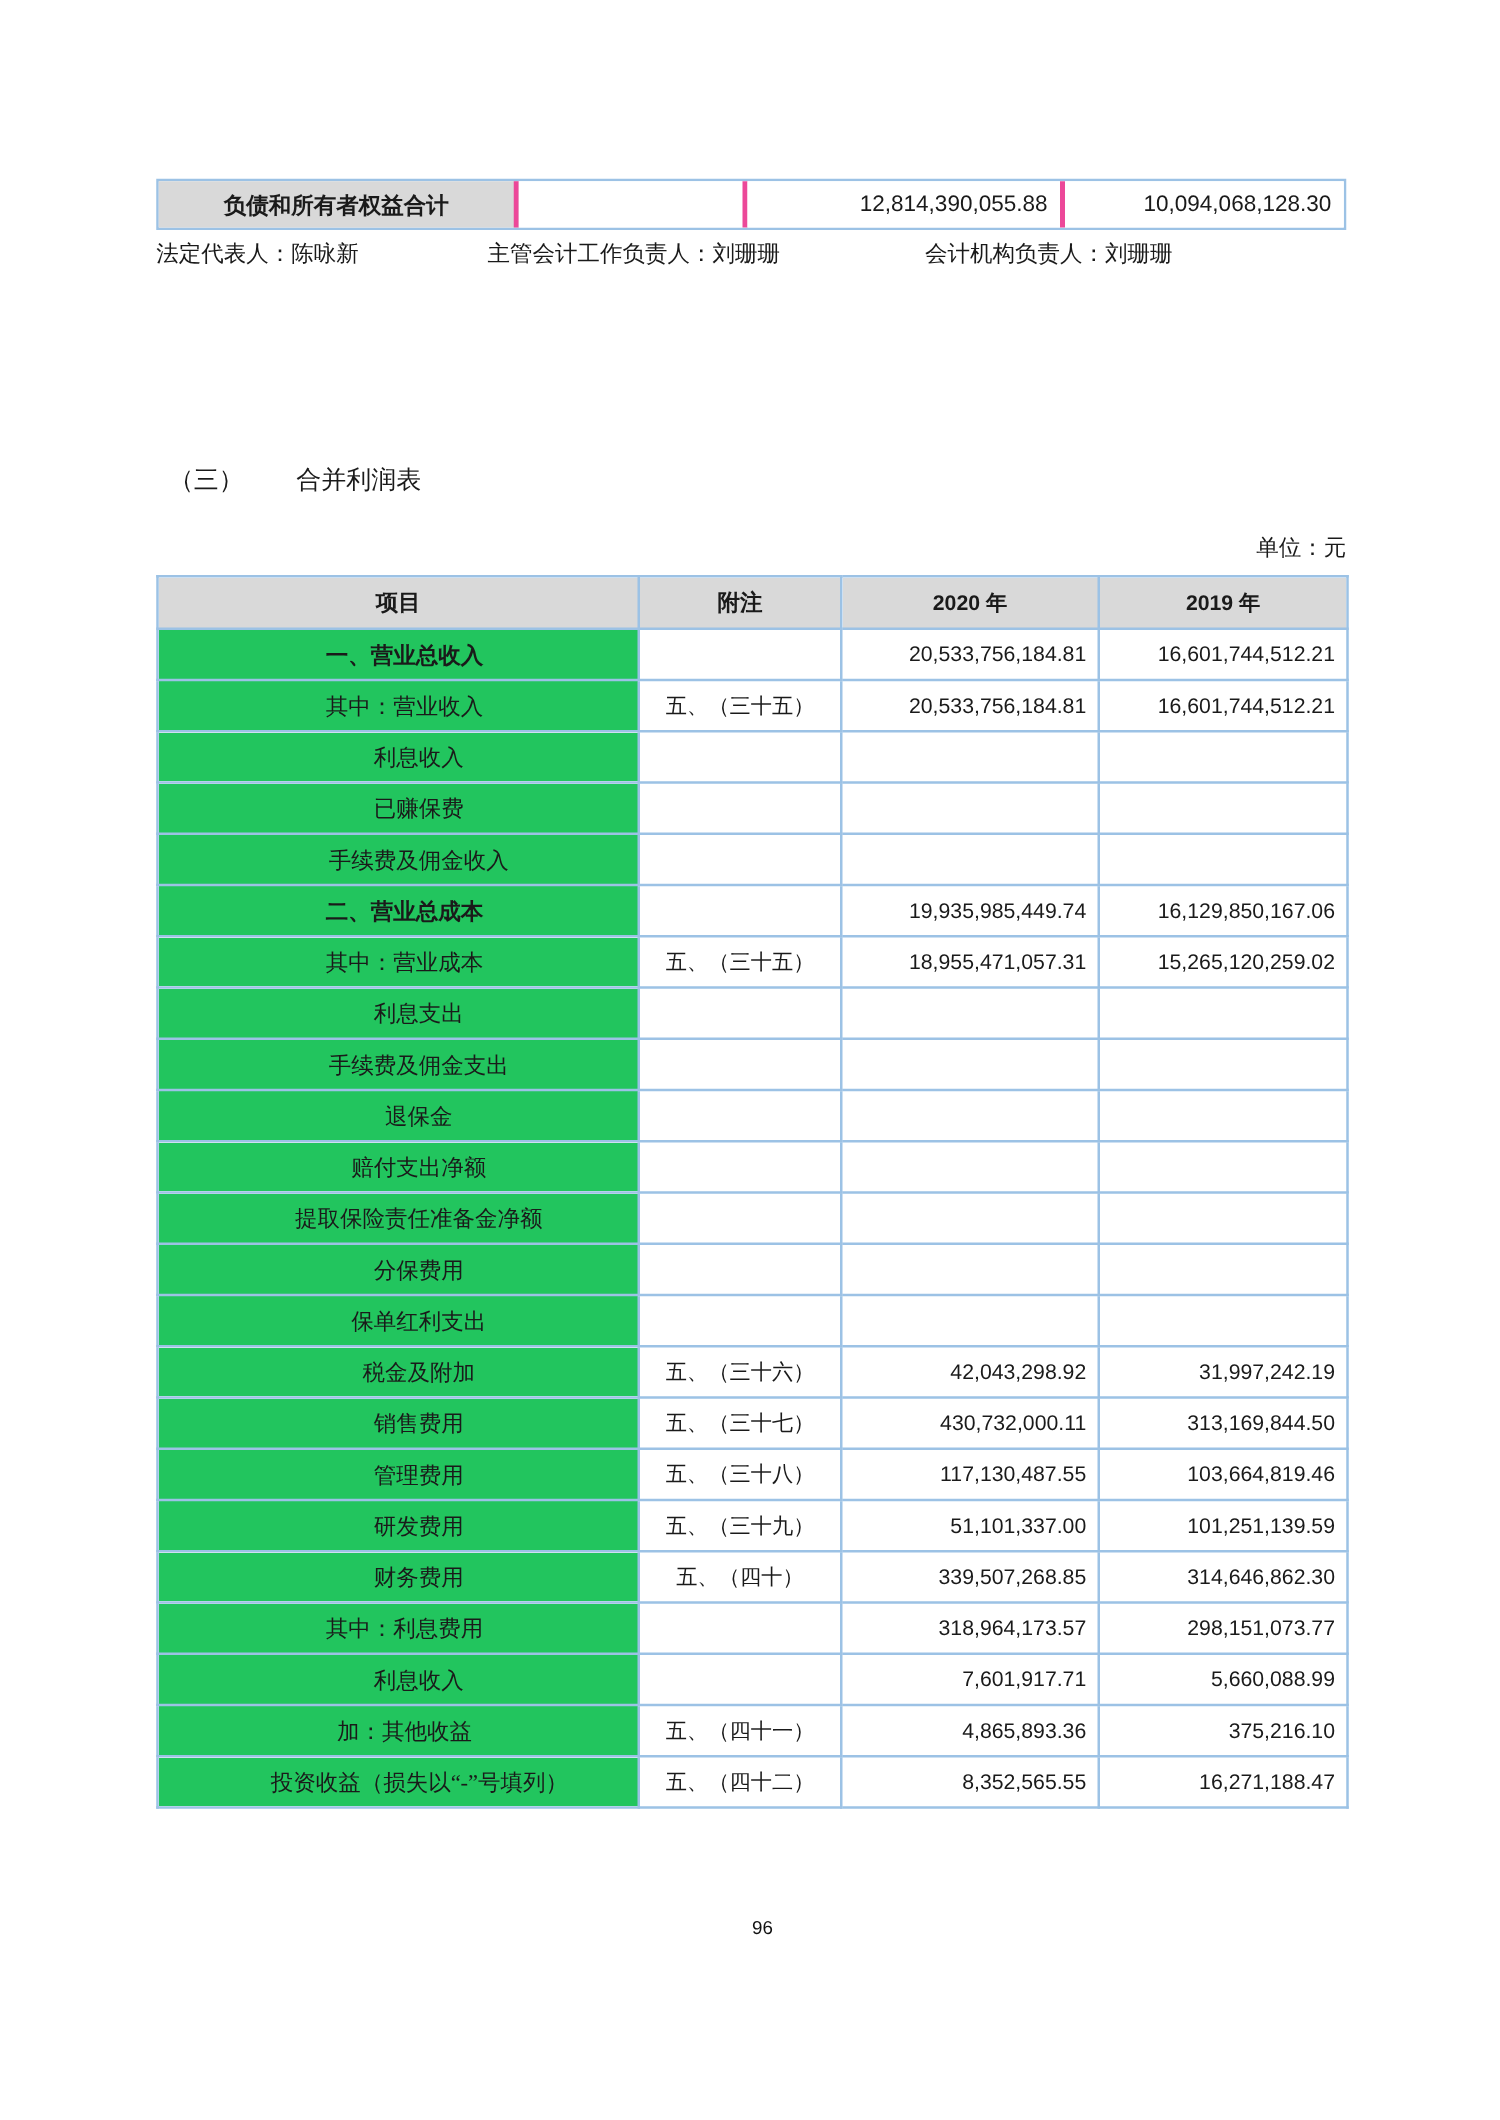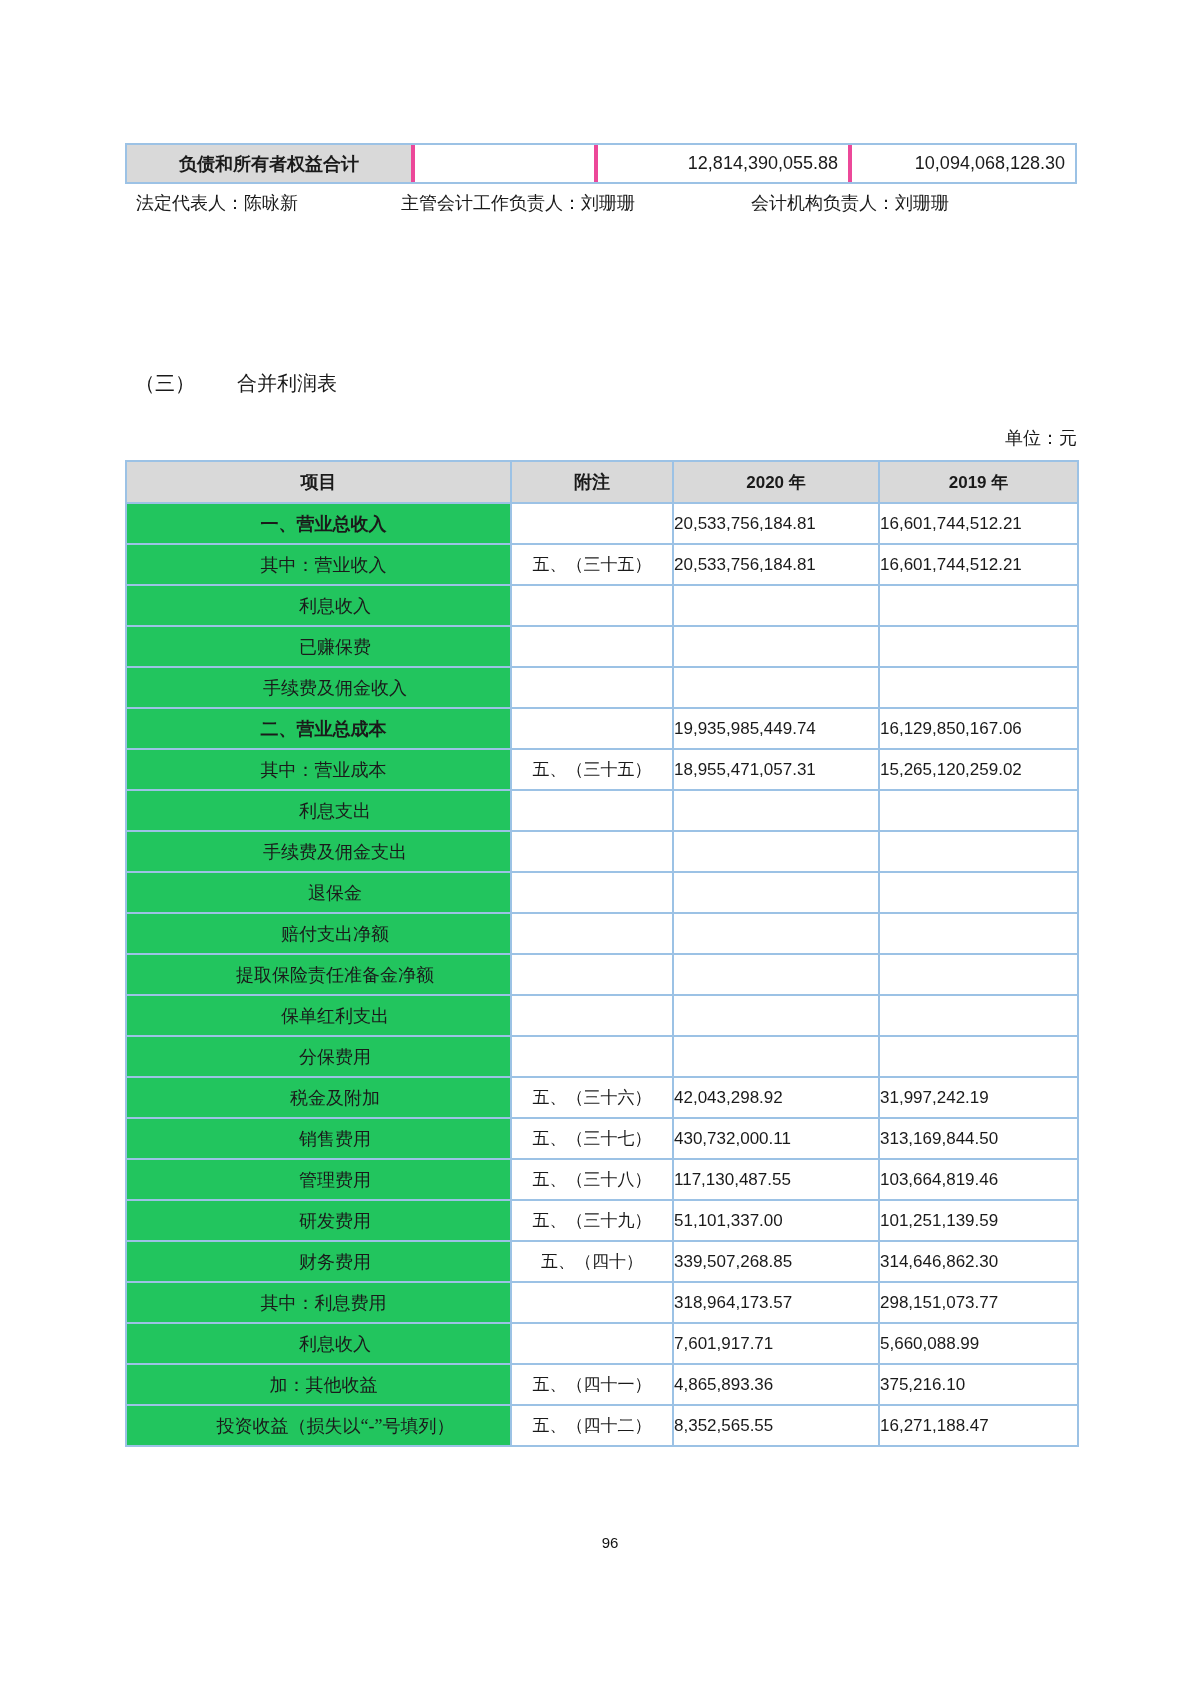--- a/index.html
+++ b/index.html
@@ -23,21 +23,21 @@
     font-size:18px;
   }
   .top-table .cell:last-child{border-right:none;}
   .tt-item{width:288px;background:#D9D9D9;justify-content:center;font-weight:bold;}
   .tt-note{width:183px;background:#fff;}
   .tt-v1{width:254px;background:#fff;justify-content:flex-end;padding-right:10px;
          font-family:"Liberation Sans","DejaVu Sans",sans-serif;font-size:17px;}
   .tt-v2{width:223px;background:#fff;justify-content:flex-end;padding-right:10px;
          font-family:"Liberation Sans","DejaVu Sans",sans-serif;font-size:17px;}
   
-  .signatures{position:absolute;top:191px;left:0;width:1040px;height:26px;font-size:18px;margin-left:11px;}
+  .signatures{position:absolute;top:191px;left:0;width:1040px;height:26px;font-size:18px;}
   .sig{position:absolute;top:0;white-space:nowrap;}
   .sig1{left:125px;}
   .sig2{left:390px;}
   .sig3{left:740px;}
   
   .section-title{
     position:absolute;left:135px;top:370px;
     font-size:20px;font-weight:normal;white-space:nowrap;
   }
   .section-title .sec-num{margin-right:42px;}
@@ -62,21 +62,21 @@
     overflow:hidden;white-space:nowrap;
   }
   table.income-table th{
     height:40px;background:#D9D9D9;font-weight:bold;text-align:center;
   }
   table.income-table th.h-year{font-family:"Liberation Sans","DejaVu Sans",sans-serif;font-size:17px;}
   table.income-table td{height:39px;background:#ffffff;}
   table.income-table td.c-item{background:#22c55e;text-align:center;}
   table.income-table td.c-note{text-align:center;font-size:17px;}
   table.income-table td.c-num{
-    text-align:left;padding-right:9px;
+    text-align:right;padding-right:9px;
     font-family:"Liberation Sans","DejaVu Sans",sans-serif;font-size:17px;
   }
   tr.bold td.c-item{font-weight:bold;}
   td.c-item span{display:inline-block;}
   td.c-item.ind0 span{padding-left:10px;}
   td.c-item.ind1 span{padding-left:33px;}
   td.c-item.ind2 span{padding-left:34px;}
   
   .page-number{
     position:absolute;top:1534px;left:0;width:1220px;text-align:center;
@@ -202,28 +202,28 @@
         </tr>
 
         <tr>
           <td class="c-item ind1"><span>提取保险责任准备金净额</span></td>
           <td class="c-note"></td>
           <td class="c-num"></td>
           <td class="c-num"></td>
         </tr>
 
         <tr>
+          <td class="c-item ind1"><span>分保费用</span></td>
+          <td class="c-note"></td>
+          <td class="c-num"></td>
+          <td class="c-num"></td>
+        </tr>
+
+        <tr>
           <td class="c-item ind1"><span>保单红利支出</span></td>
-          <td class="c-note"></td>
-          <td class="c-num"></td>
-          <td class="c-num"></td>
-        </tr>
-
-        <tr>
-          <td class="c-item ind1"><span>分保费用</span></td>
           <td class="c-note"></td>
           <td class="c-num"></td>
           <td class="c-num"></td>
         </tr>
 
         <tr>
           <td class="c-item ind1"><span>税金及附加</span></td>
           <td class="c-note">五、（三十六）</td>
           <td class="c-num">42,043,298.92</td>
           <td class="c-num">31,997,242.19</td>

